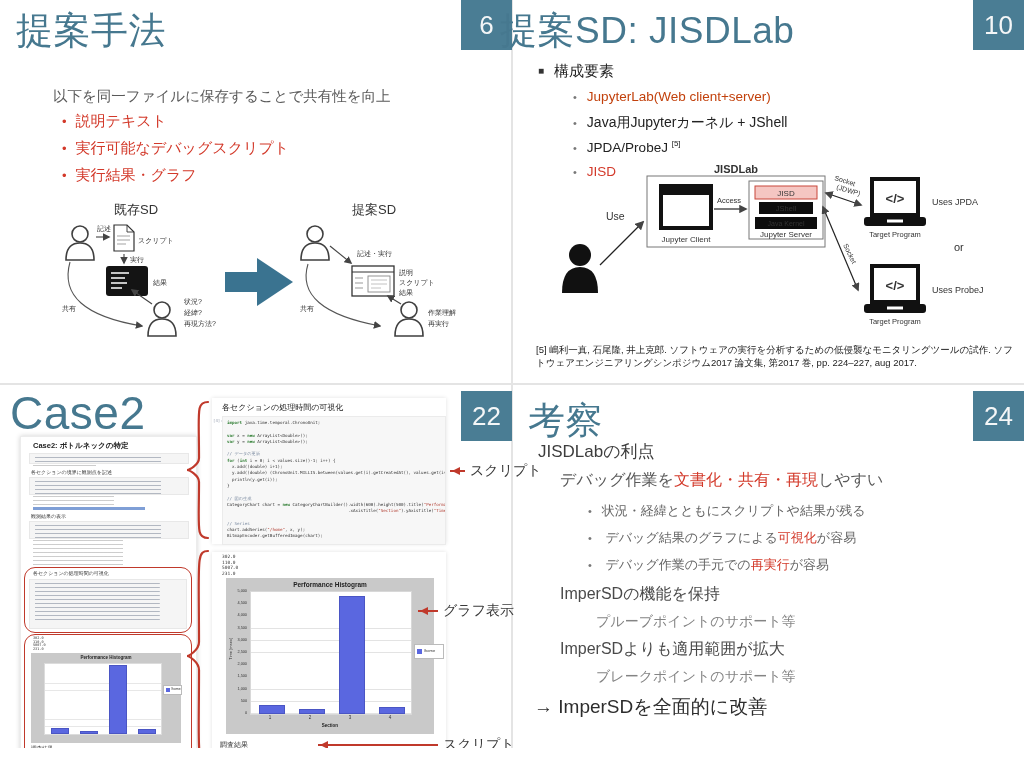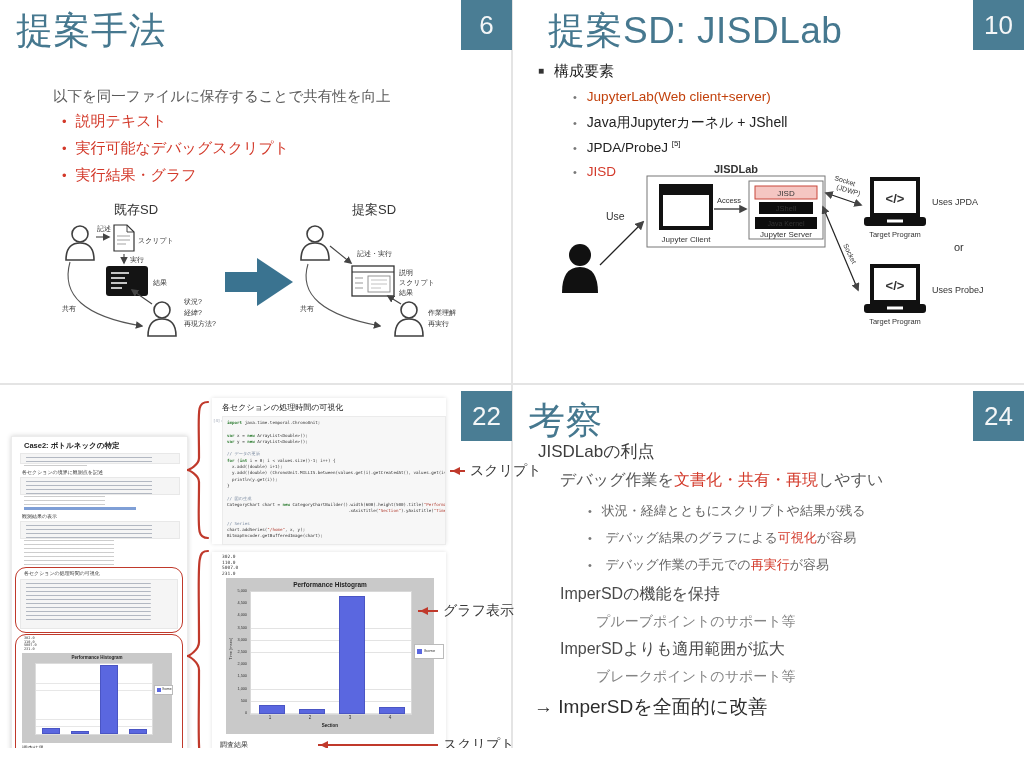--- a/index.html
+++ b/index.html
@@ -120,21 +120,21 @@
         <circle cx="409" cy="112" r="8" fill="#fff" stroke="#3f3f3f" stroke-width="1.6"></circle>
         <path d="M395,138 Q395,121 409,121 Q423,121 423,138 Z" fill="#fff" stroke="#3f3f3f" stroke-width="1.6"></path>
       </g>
       <line x1="401" y1="106" x2="388" y2="98" stroke="#444" stroke-width="1.1" marker-end="url(#ah)"></line>
       <text x="428" y="117" font-size="7">作業理解</text>
       <text x="428" y="128" font-size="7">再実行</text>
     </svg>
   </div>
 
   <div class="layer">
-    <div class="abs slide-title" style="left:548px;top:6px;font-size:37px;">提案SD: JISDLab</div>
+    <div class="abs slide-title" style="left:500px;top:6px;font-size:37px;">提案SD: JISDLab</div>
     <div class="badge" style="left:973px;top:0;">10</div>
 
     <div class="abs sq-bullet" style="left:538px;top:62px;font-size:15px;color:#222;"><span>構成要素</span></div>
     <div class="abs bullet-gray" style="left:573px;top:89px;font-size:13.5px;color:#c2410c;">JupyterLab(Web client+server)</div>
     <div class="abs bullet-gray" style="left:573px;top:114px;font-size:14px;color:#222;">Java用Jupyterカーネル + JShell</div>
     <div class="abs bullet-gray" style="left:573px;top:139px;font-size:13.5px;color:#222;"><span>JPDA/ProbeJ</span> <sup style="font-size:8px;">[5]</sup></div>
     <div class="abs bullet-gray red" style="left:573px;top:164px;font-size:13.5px;">JISD</div>
 
     <svg class="abs" style="left:540px;top:163px;" width="472" height="180" viewBox="0 0 472 180">
       <g>
@@ -184,26 +184,28 @@
       <g>
         <rect x="332" y="103" width="46" height="36" fill="#fff" stroke="#111" stroke-width="4"></rect>
         <text x="355" y="127" font-size="13" font-weight="bold" text-anchor="middle">&lt;/&gt;</text>
         <rect x="324" y="141" width="62" height="9" rx="3" fill="#111"></rect>
         <rect x="347" y="143.5" width="16" height="3" fill="#fff"></rect>
       </g>
       <text x="355" y="161" font-size="7.5" text-anchor="middle">Target Program</text>
       <text x="392" y="130" font-size="9">Uses ProbeJ</text>
     </svg>
 
+    <div class="abs" style="left:536px;top:344px;width:482px;font-size:9.5px;line-height:12.5px;color:#222;">[5] 嶋利一真, 石尾隆, 井上克郎. ソフトウェアの実行を分析するための低侵襲なモニタリングツールの試作. ソフトウェアエンジニアリングシンポジウム2017 論文集, 第2017 巻, pp. 224–227, aug 2017.</div>
   </div>
 
   <div class="layer">
+    <div class="abs slide-title" style="left:10px;top:386px;font-size:46px;font-weight:500;">Case2</div>
     <div class="badge" style="left:461px;top:391px;">22</div>
 
-    <div class="abs" style="left:11px;top:436px;width:175px;height:326px;background:#fff;border:1px solid #ececec;box-shadow:0 0 5px rgba(0,0,0,.18);">
+    <div class="abs" style="left:20px;top:436px;width:175px;height:326px;background:#fff;border:1px solid #ececec;box-shadow:0 0 5px rgba(0,0,0,.18);">
       <div class="abs" style="left:12px;top:4px;font-size:7.5px;font-weight:bold;color:#222;">Case2: ボトルネックの特定</div>
       <div class="abs micro-code" style="left:8px;top:16px;width:158px;height:9px;"></div>
       <div class="abs micro-out" style="left:12px;top:27px;width:70px;height:3px;"></div>
       <div class="abs" style="left:10px;top:32px;font-size:5px;color:#333;">各セクションの境界に観測点を記述</div>
       <div class="abs micro-code" style="left:8px;top:40px;width:158px;height:16px;"></div>
       <div class="abs micro-out" style="left:12px;top:58px;width:90px;height:10px;"></div>
       <div class="abs" style="left:12px;top:70px;width:112px;height:2.5px;background:#7f9fd6;"></div>
       <div class="abs" style="left:10px;top:76px;font-size:5px;color:#333;">観測結果の表示</div>
       <div class="abs micro-code" style="left:8px;top:84px;width:158px;height:16px;"></div>
       <div class="abs micro-out" style="left:12px;top:102px;width:100px;height:26px;"></div>

